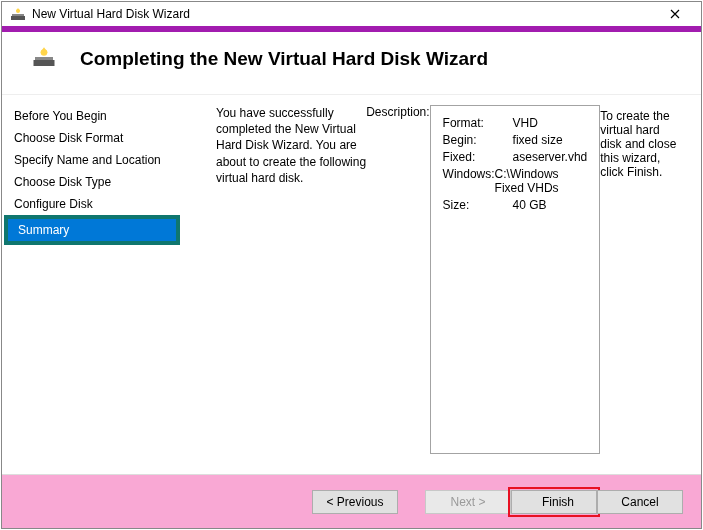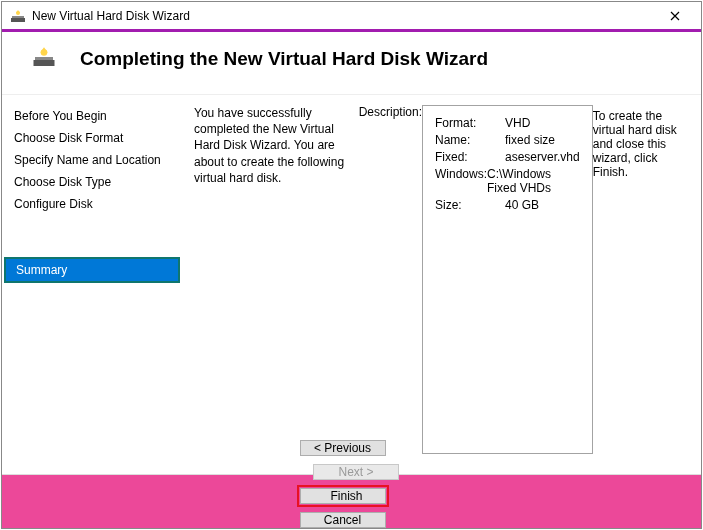--- a/index.html
+++ b/index.html
@@ -19,21 +19,21 @@
     margin: 1px;
     display: flex;
     flex-direction: column;
     background: #fff;
   }
   .titlebar {
     display: flex;
     align-items: center;
     height: 30px;
     padding: 0 6px 0 8px;
-    border-bottom: 3px solid #a21caf;
+    border-bottom: 6px solid #a21caf;
   }
   .titlebar .icon {
     width: 16px; height: 16px; margin-right: 6px;
     display: flex; align-items: flex-end; justify-content: center;
     position: relative;
   }
   .titlebar .title { flex: 1; }
   .titlebar .close {
     width: 40px; height: 28px;
     display: flex; align-items: center; justify-content: center;
@@ -51,38 +51,38 @@
     margin-top: -4px;
   }
   .header h1 {
     font-size: 19px;
     font-weight: bold;
   }
   .body {
     display: flex;
     flex: 1;
     overflow: hidden;
+    gap: 22px;
   }
   .sidebar {
     width: 180px;
     padding-top: 8px;
     border: 2px solid transparent;
   }
   .side-item {
     padding: 4px 10px;
     cursor: default;
     white-space: nowrap;
   }
   .side-item.selected {
     background: #0078d7;
     color: #fff;
   }
   .sidebar-highlight-wrap {
-    border: 2px solid #0f766e;
-    margin-top: 42px;
+    border: 4px solid #0f766e;
   }
   .content {
     flex: 1;
     padding: 10px 22px 10px 12px;
     display: flex;
     flex-direction: row;
   }
   .intro { margin-bottom: 12px; line-height: 1.35; }
   .desc-label { margin-bottom: 4px; }
   .desc-box {
@@ -95,23 +95,21 @@
   .kv { display: flex; margin-bottom: 3px; }
   .kv .k { width: 70px; }
   .footer-text { margin-top: 4px; }
   .buttons {
     height: 54px;
     border-top: 1px solid #ddd;
     display: flex;
     align-items: center;
     justify-content: flex-end;
     padding-right: 18px;
-    gap: 8px;
-    background: #ec4899;
-    flex-direction: column;
+    background: #f9a8d4;
   }
   .btn {
     min-width: 86px;
     height: 24px;
     background: #e1e1e1;
     border: 1px solid #adadad;
     font-size: 12px;
     font-family: inherit;
     padding: 0 8px;
     cursor: default;
@@ -177,21 +175,21 @@
 
     <div class="content">
       <div class="intro">You have successfully completed the New Virtual Hard Disk Wizard. You are about to create the following virtual hard disk.</div>
       <div class="desc-label">Description:</div>
       <div class="desc-box">
         <div class="kv">
             <span class="k">Format:</span>
             <span>VHD</span>
           </div>
         <div class="kv">
-            <span class="k">Name:</span>
+            <span class="k">Begin:</span>
             <span>fixed size</span>
           </div>
         <div class="kv">
             <span class="k">Fixed:</span>
             <span>aseserver.vhd</span>
           </div>
         <div class="kv">
             <span class="k">Windows:</span>
             <span>C:\Windows Fixed VHDs</span>
           </div>

